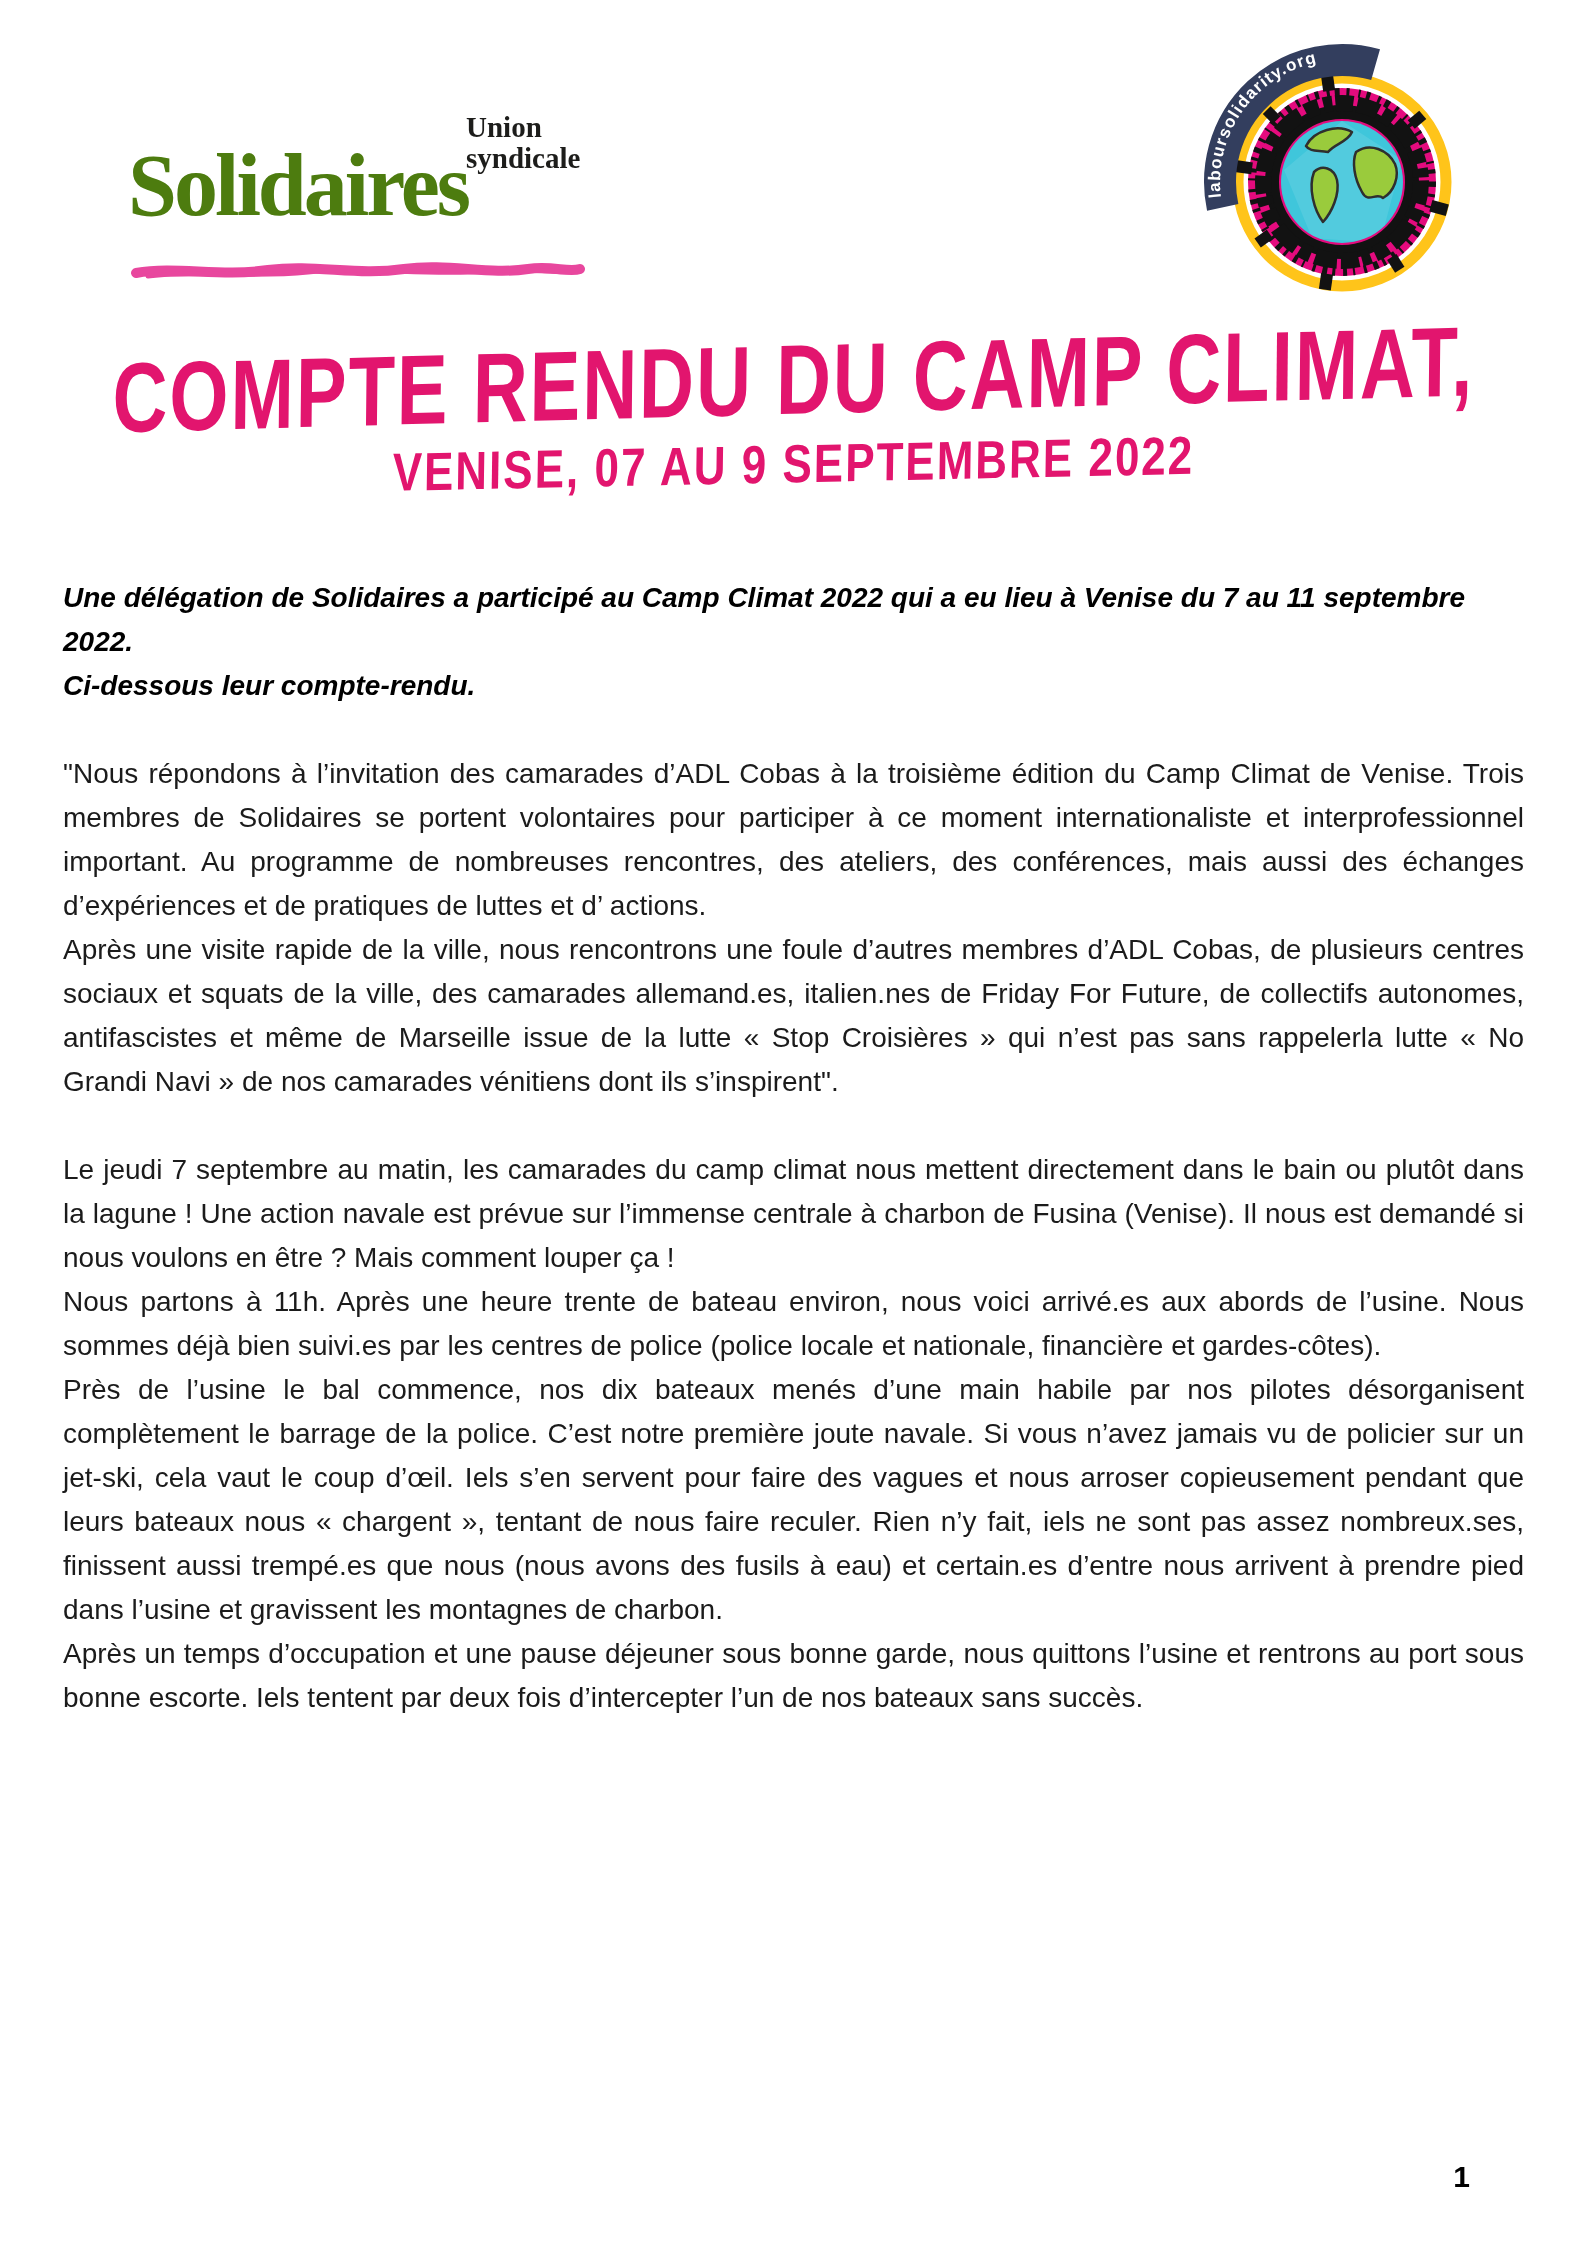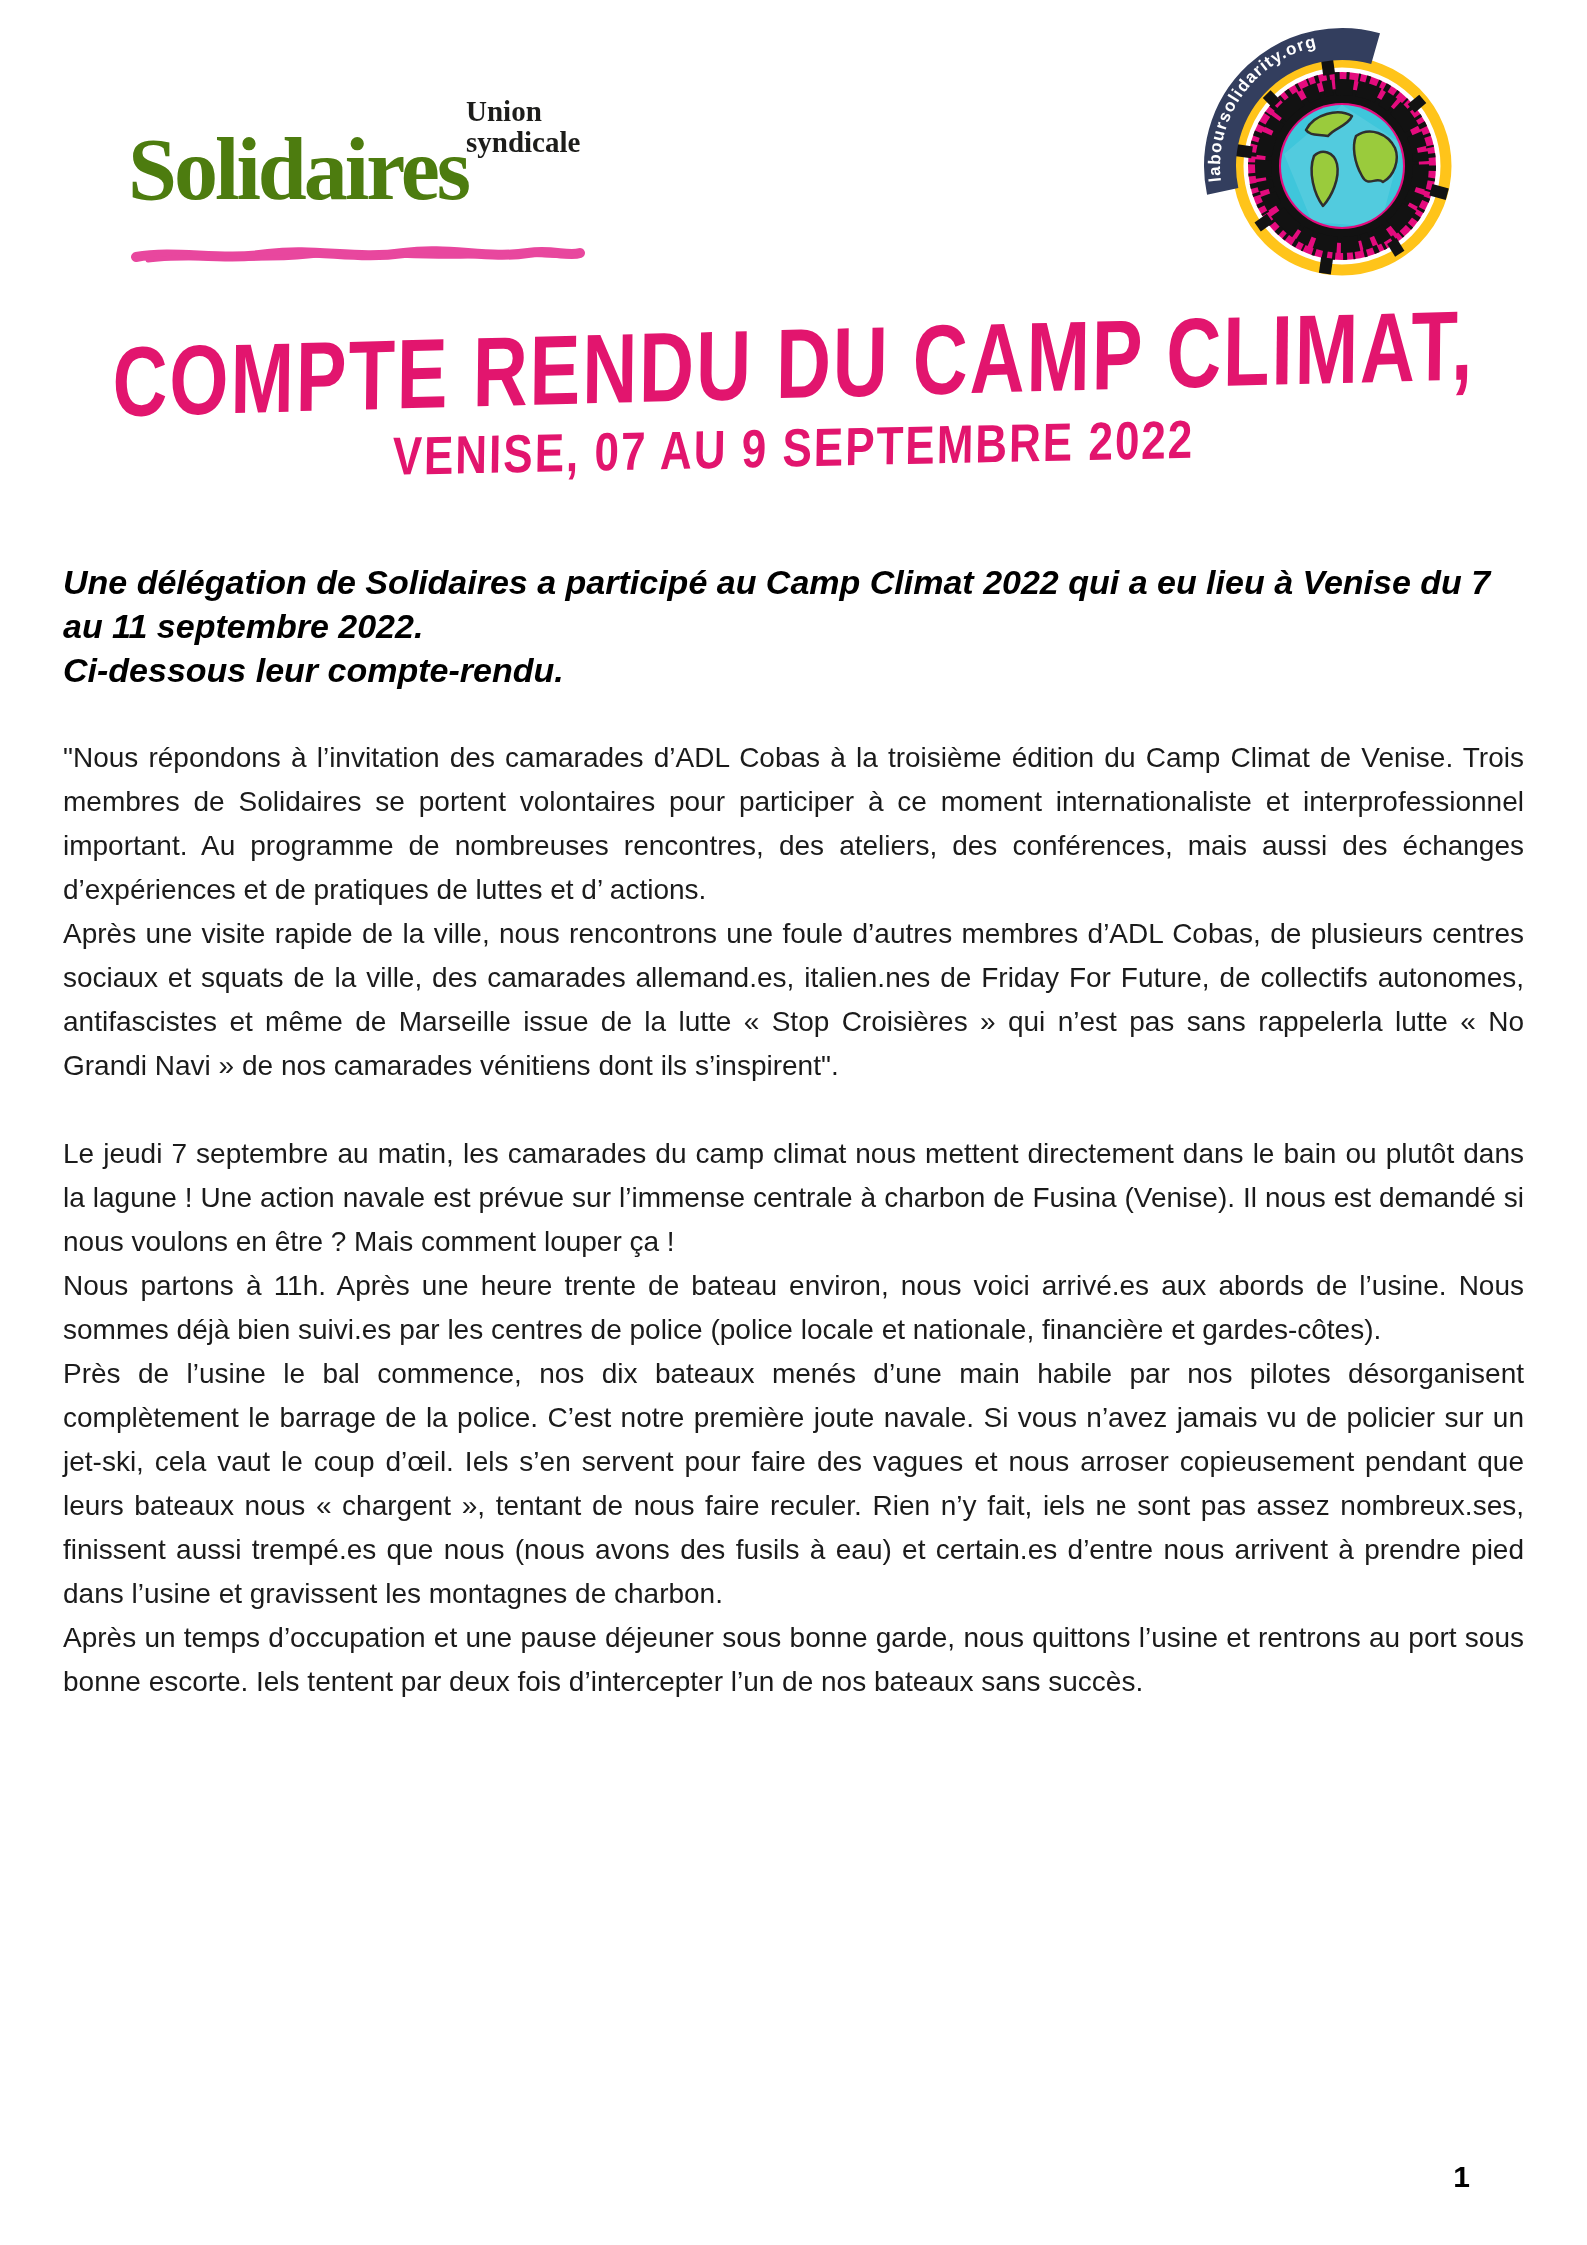--- a/index.html
+++ b/index.html
@@ -7,21 +7,21 @@
     width:1587px; height:2245px;
     background:#ffffff;
     font-family:"Liberation Sans", sans-serif;
     color:#1b1b1b;
     position:relative;
     overflow:hidden;
   }
   .page {
     position:relative;
     width:100%; height:100%;
-    padding:0 63px;
+    padding:16px 63px;
     box-sizing:border-box;
   }
 
   
   .masthead { position:relative; height:300px; }
 
   .solidaires-logo { position:absolute; left:65px; top:88px; width:465px; height:195px; }
   .union-block {
     position:absolute; left:338px; top:8px;
     font-family:"Liberation Serif", serif;
@@ -52,21 +52,21 @@
     font-weight:bold; font-size:44px; line-height:1;
     letter-spacing:2px;
     transform:scaleY(1.22) rotate(-1deg) skewX(-2deg);
     transform-origin:center;
   }
 
   
   .intro {
     margin-top:90px;
     font-weight:bold; font-style:italic;
-    font-size:34px; line-height:44px;
+    font-size:28px; line-height:44px;
     color:#000;
   }
   .intro p { margin:0; }
 
   
   .content {
     font-size:28px; line-height:44px;
     text-align:justify;
     color:#1b1b1b;
   }

